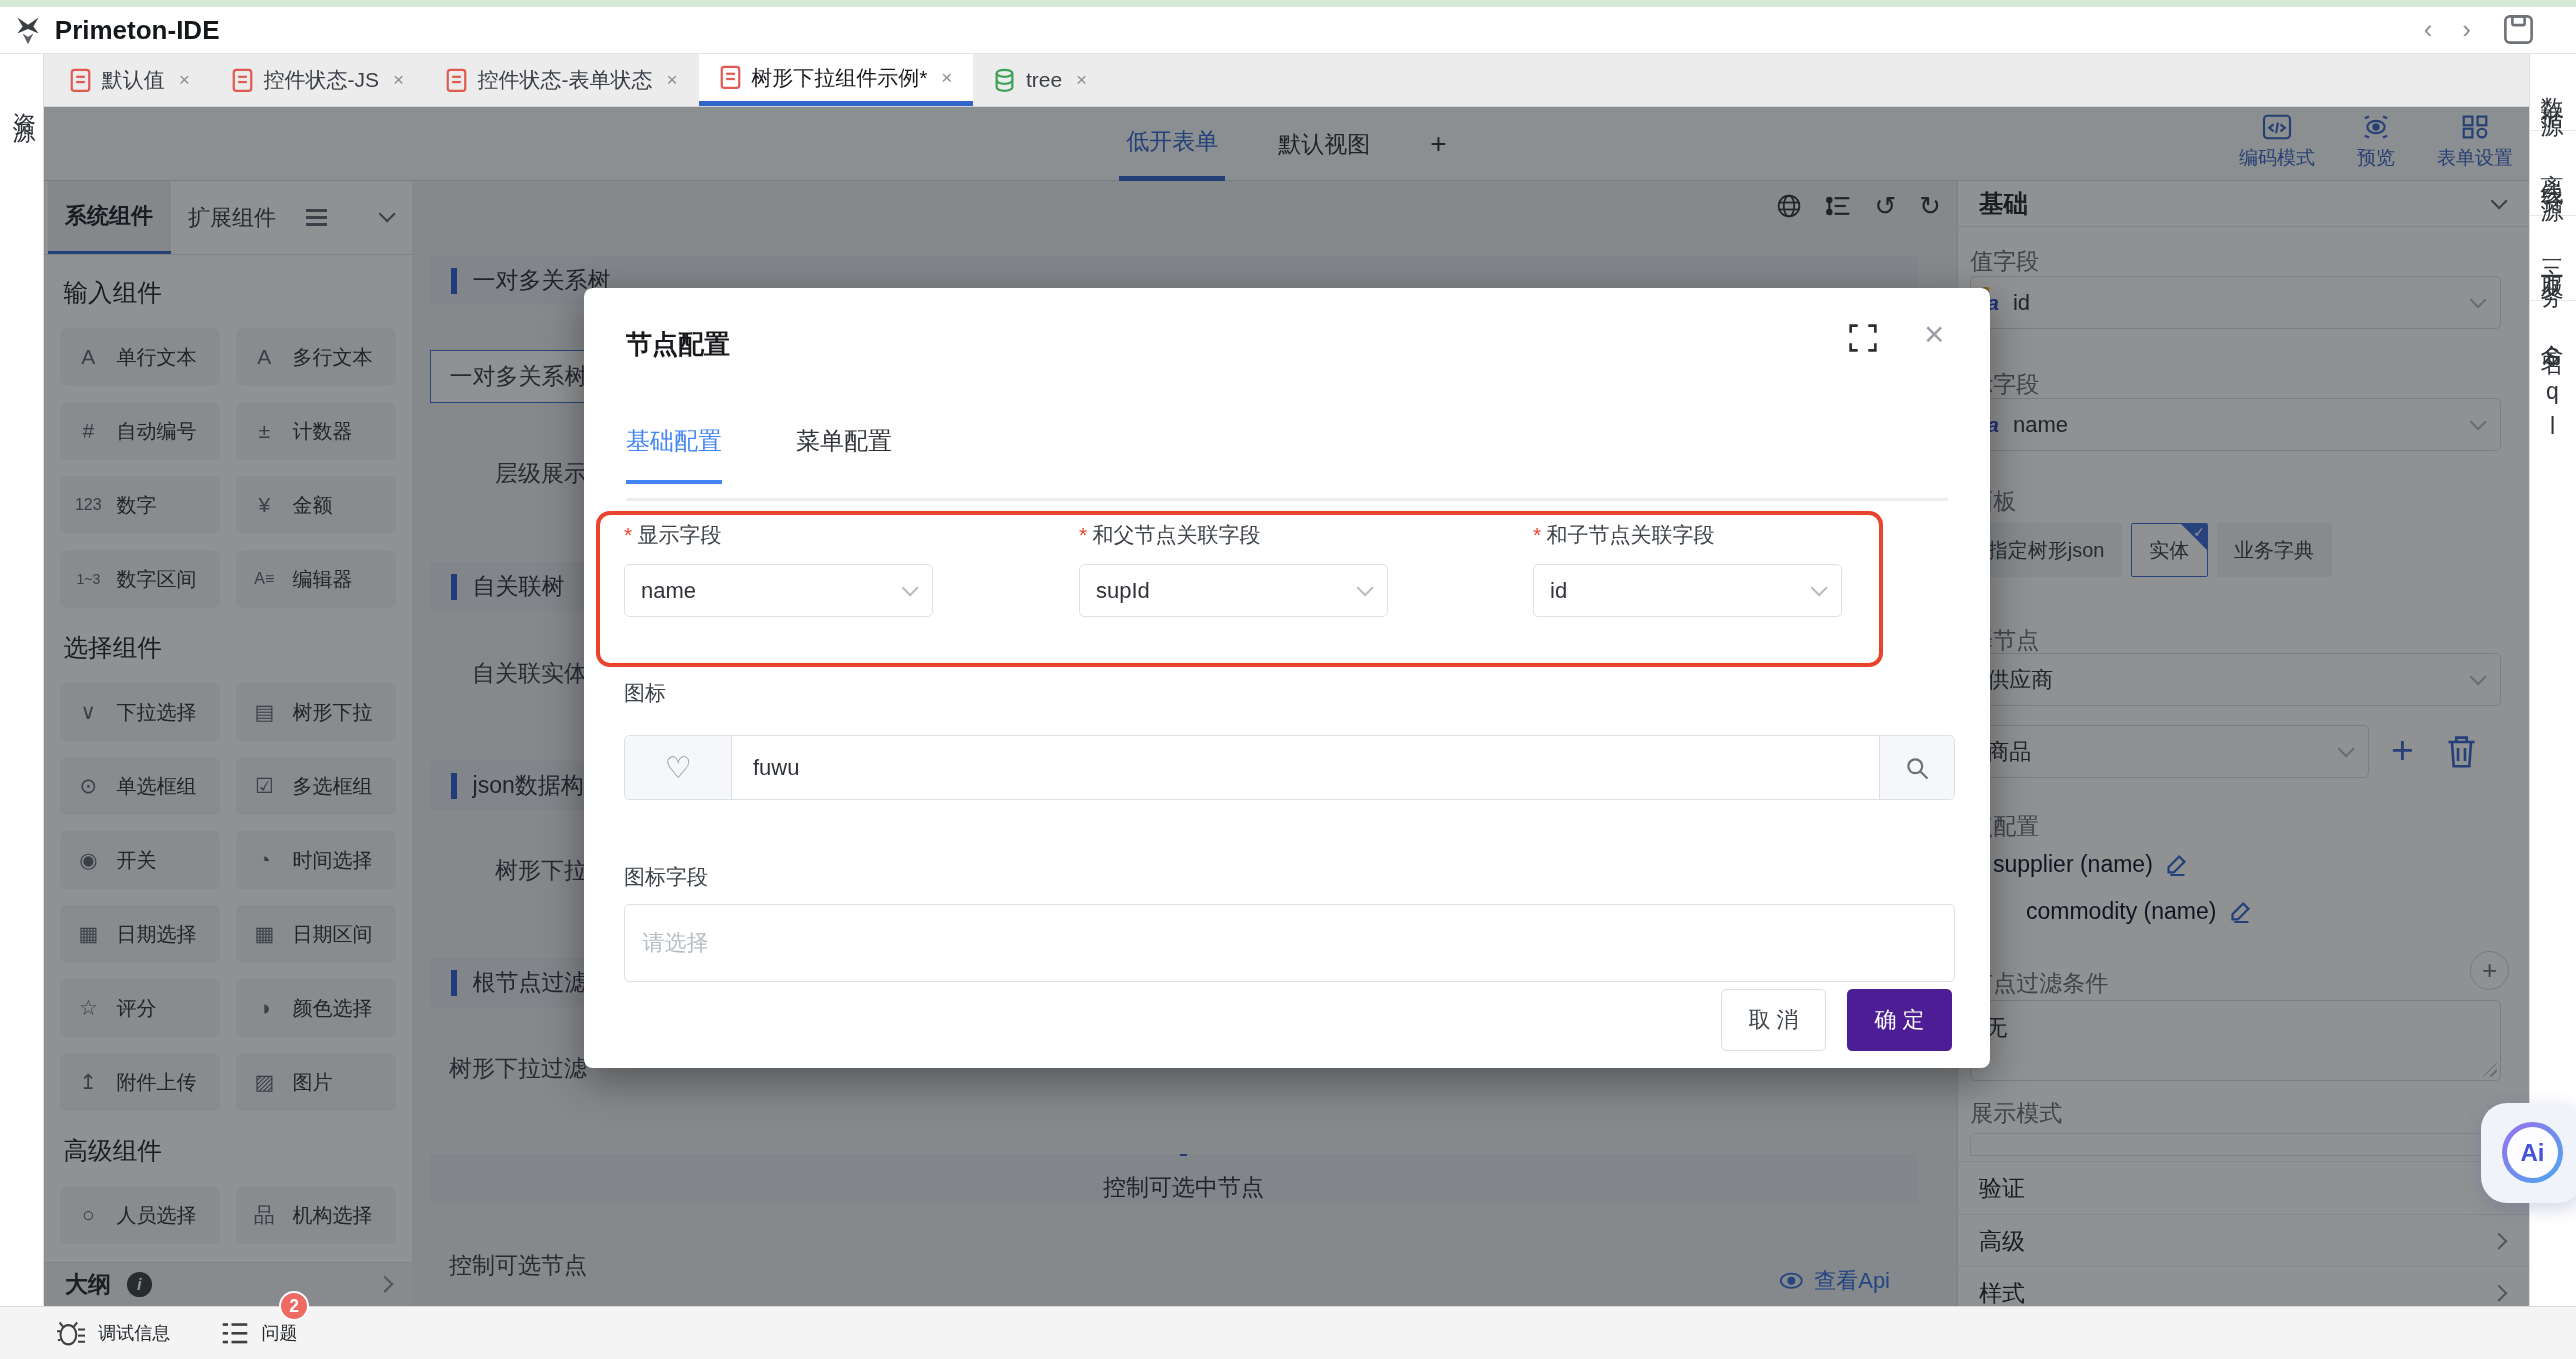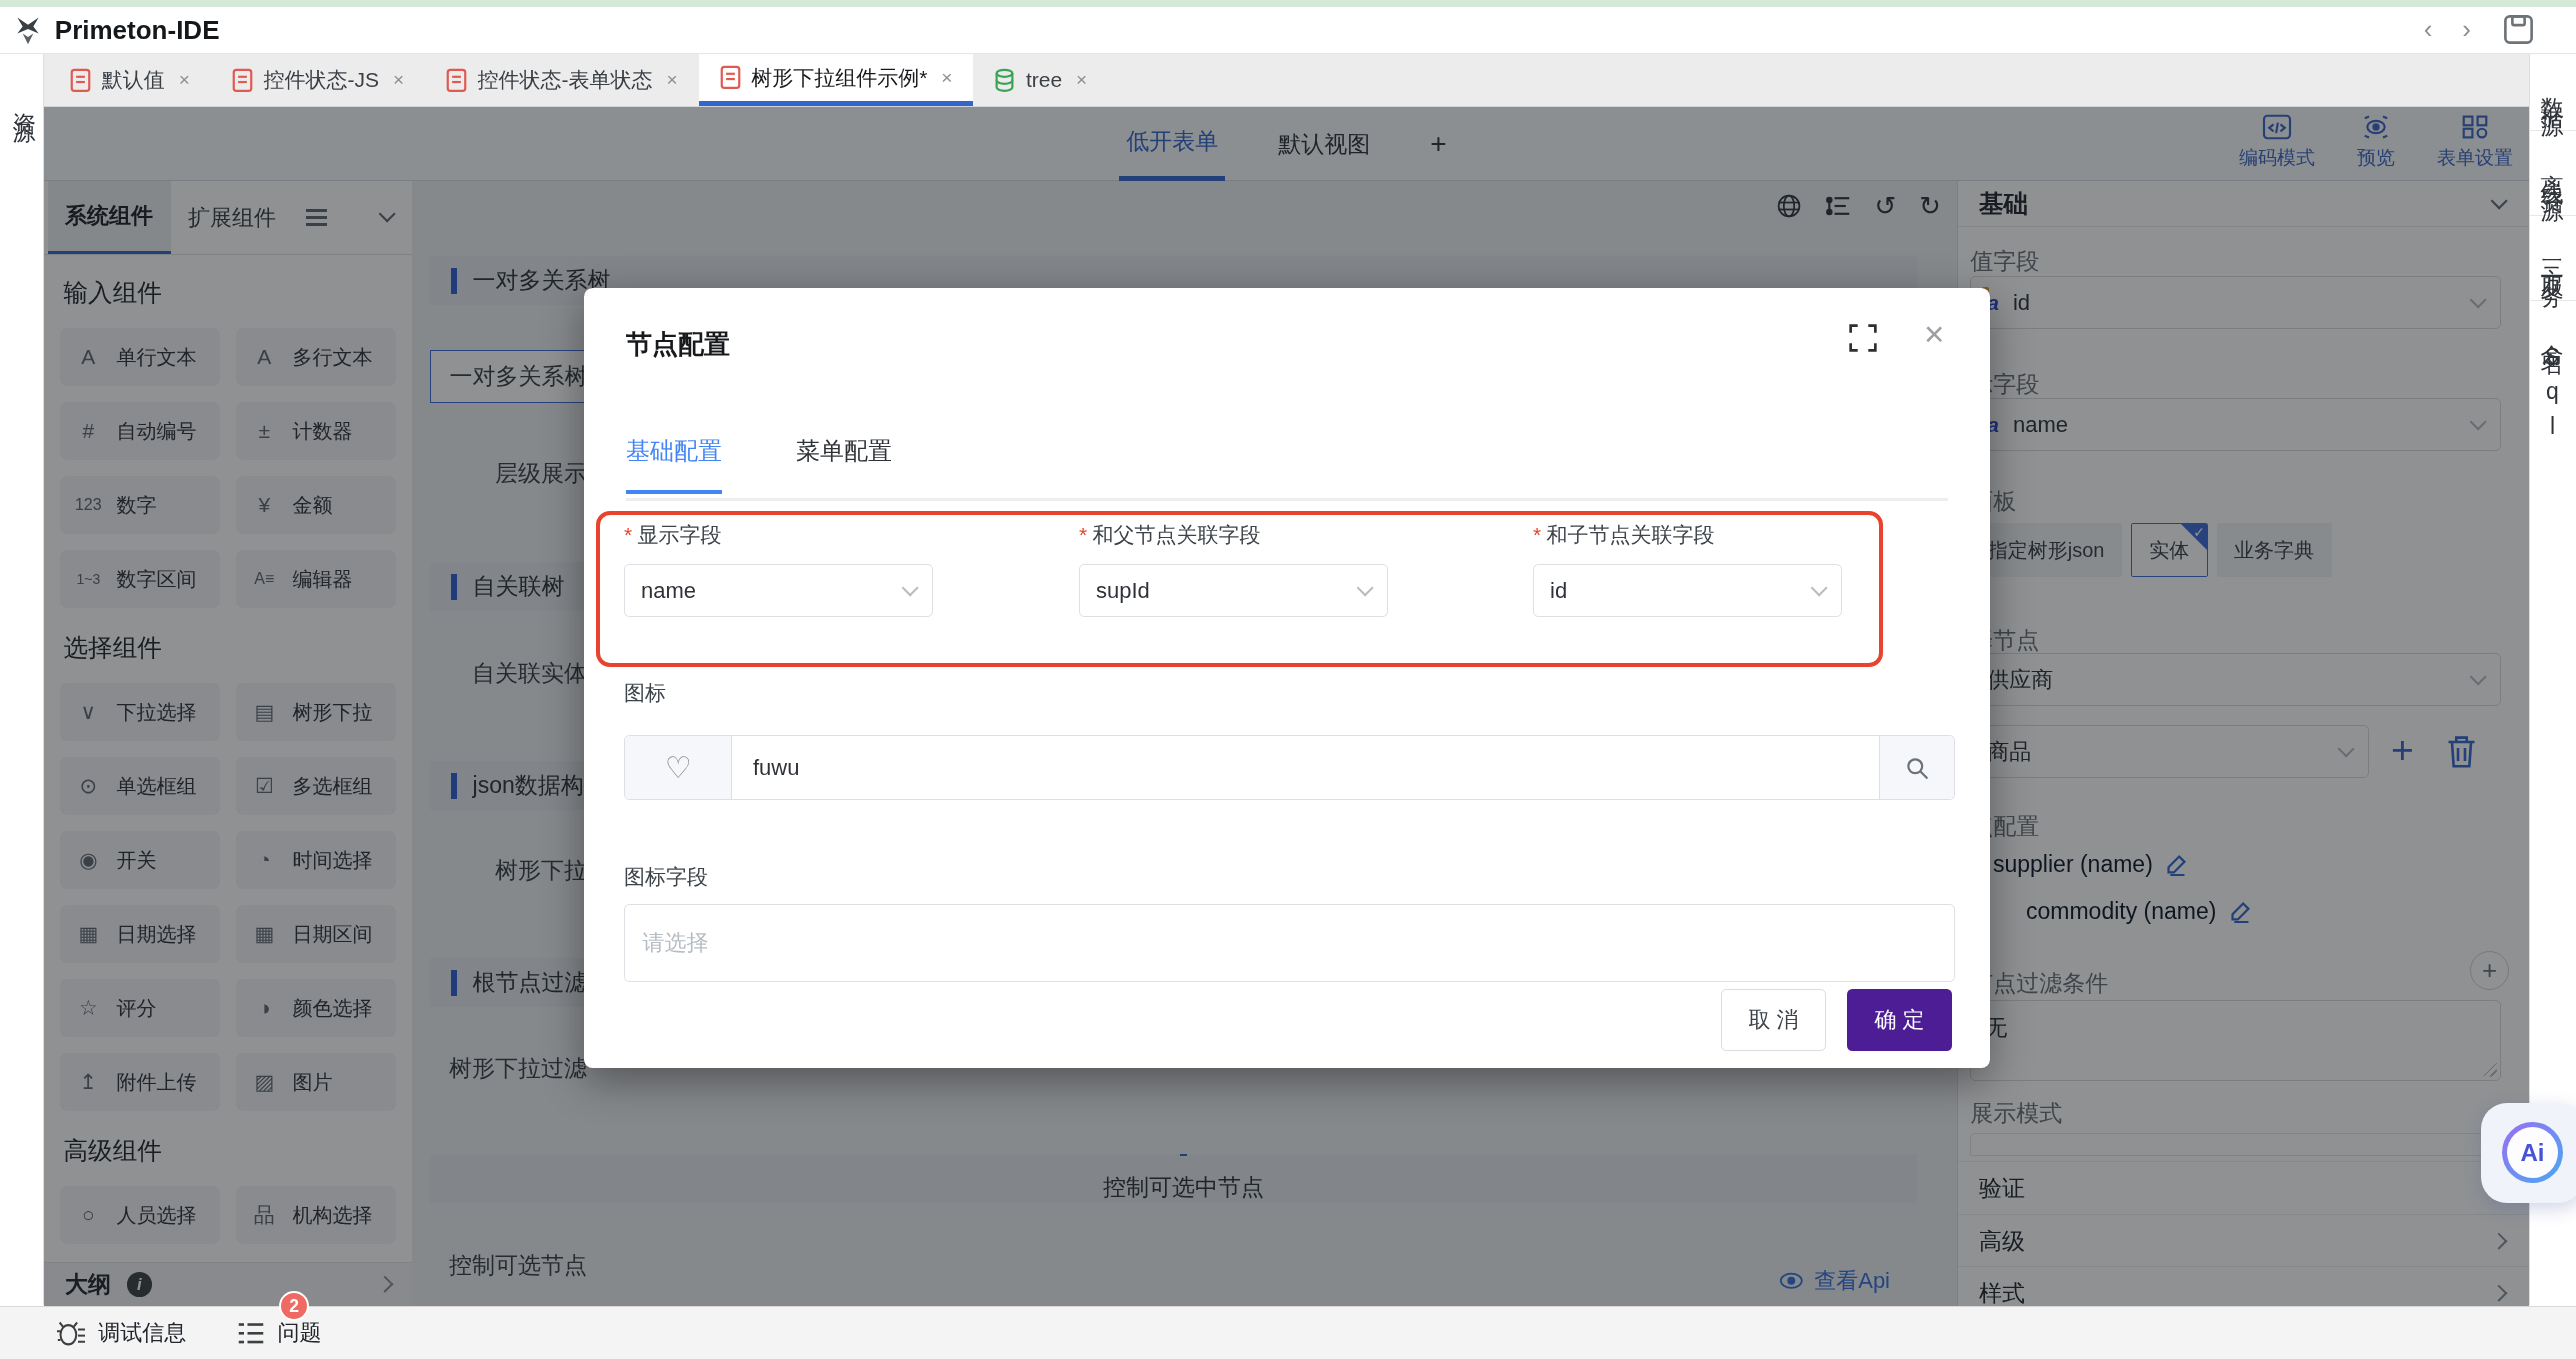--- a/index.html
+++ b/index.html
@@ -119,21 +119,21 @@
   .chev-down.dark { border-color:#5f6670; }
   .chev-right { width:12.3px; height:12.3px; border-right:2.6px solid #8a8f94; border-bottom:2.6px solid #8a8f94;
                 transform:rotate(-45deg); display:inline-block; }
 
   
   .modal { left:584px; top:288px; width:1406px; height:780px; background:#fff; border-radius:8.8px;
            box-shadow:0 12.3px 42px rgba(0,0,0,0.38); z-index:100; }
   .m-title { position:absolute; left:42px; top:39px; font-size:26px; font-weight:bold; color:#17191c; }
   .m-full { position:absolute; left:1264px; top:35px; }
   .m-close { position:absolute; left:1340px; top:26px; font-size:35px; color:#9aa0a6; font-weight:300; }
-  .m-tabs { position:absolute; left:42px; top:147px; display:flex; gap:74px; }
+  .m-tabs { position:absolute; left:42px; top:137px; display:flex; gap:74px; }
   .m-tab { font-size:24px; color:#2f3338; padding-bottom:23px; }
   .m-tab.active { color:#4285f4; border-bottom:4.4px solid #4285f4; }
   .m-divider { position:absolute; left:42px; top:210px; width:1322px; height:2.6px; background:#edeef0; }
   .m-label { position:absolute; font-size:21px; color:#3d4349; }
   .m-label .star { color:#e8432c; margin-right:5.3px; }
   .m-select { position:absolute; width:309px; height:53px; border:0.9px solid #dcdfe3; border-radius:5.3px;
               display:flex; align-items:center; padding:0 16px; font-size:22px; color:#2f3338; }
   .m-select .chev-down { margin-left:auto; }
   .icon-compound { position:absolute; left:40px; top:447px; width:1331px; height:65px; border:0.9px solid #dcdfe3;
                    border-radius:5.3px; display:flex; overflow:hidden; }
@@ -148,21 +148,21 @@
   .m-btn { position:absolute; width:105px; height:62px; border-radius:5.3px; display:flex; align-items:center;
            justify-content:center; font-size:22px; top:701px; }
   .m-btn.cancel { left:1137px; border:0.9px solid #d9dce0; background:#fff; color:#3d4349; }
   .m-btn.ok { left:1263px; background:#4c1d95; color:#fff; }
 
   .red-box { left:596px; top:511px; width:1287px; height:156px; border:4.4px solid #e8432c; border-radius:14px; z-index:110; }
 
   
   .statusbar { left:0; top:1306px; width:2576px; height:53px; background:#f4f4f5; border-top:0.9px solid #d8d8d8;
                display:flex; align-items:center; z-index:60; }
-  .sb-item { display:flex; align-items:center; gap:12.3px; font-size:22px; color:#22262b; position:relative; }
+  .sb-item { display:flex; align-items:center; gap:12.3px; font-size:18px; color:#22262b; position:relative; }
   .badge { position:absolute; left:279px; top:-16px; width:30px; height:30px; border-radius:50%; background:#ee6a63;
            border:2.6px solid #fff; color:#fff; font-size:17.5px; font-weight:bold; display:flex; align-items:center;
            justify-content:center; z-index:65; }
 
   
   .ai-blob { left:2481px; top:1103px; width:103px; height:100px; background:#f0f3fa; border-radius:26px;
              box-shadow:0 5.3px 17.5px rgba(80,90,160,0.25); z-index:120; }
   .ai-ring { position:absolute; left:21px; top:19px; width:61px; height:61px; border-radius:50%;
              background:linear-gradient(135deg,#9a6ff0,#4aa8f0); display:flex; align-items:center; justify-content:center; }
   .ai-inner { width:51px; height:51px; border-radius:50%; background:#fdfdff; display:flex; align-items:center;

